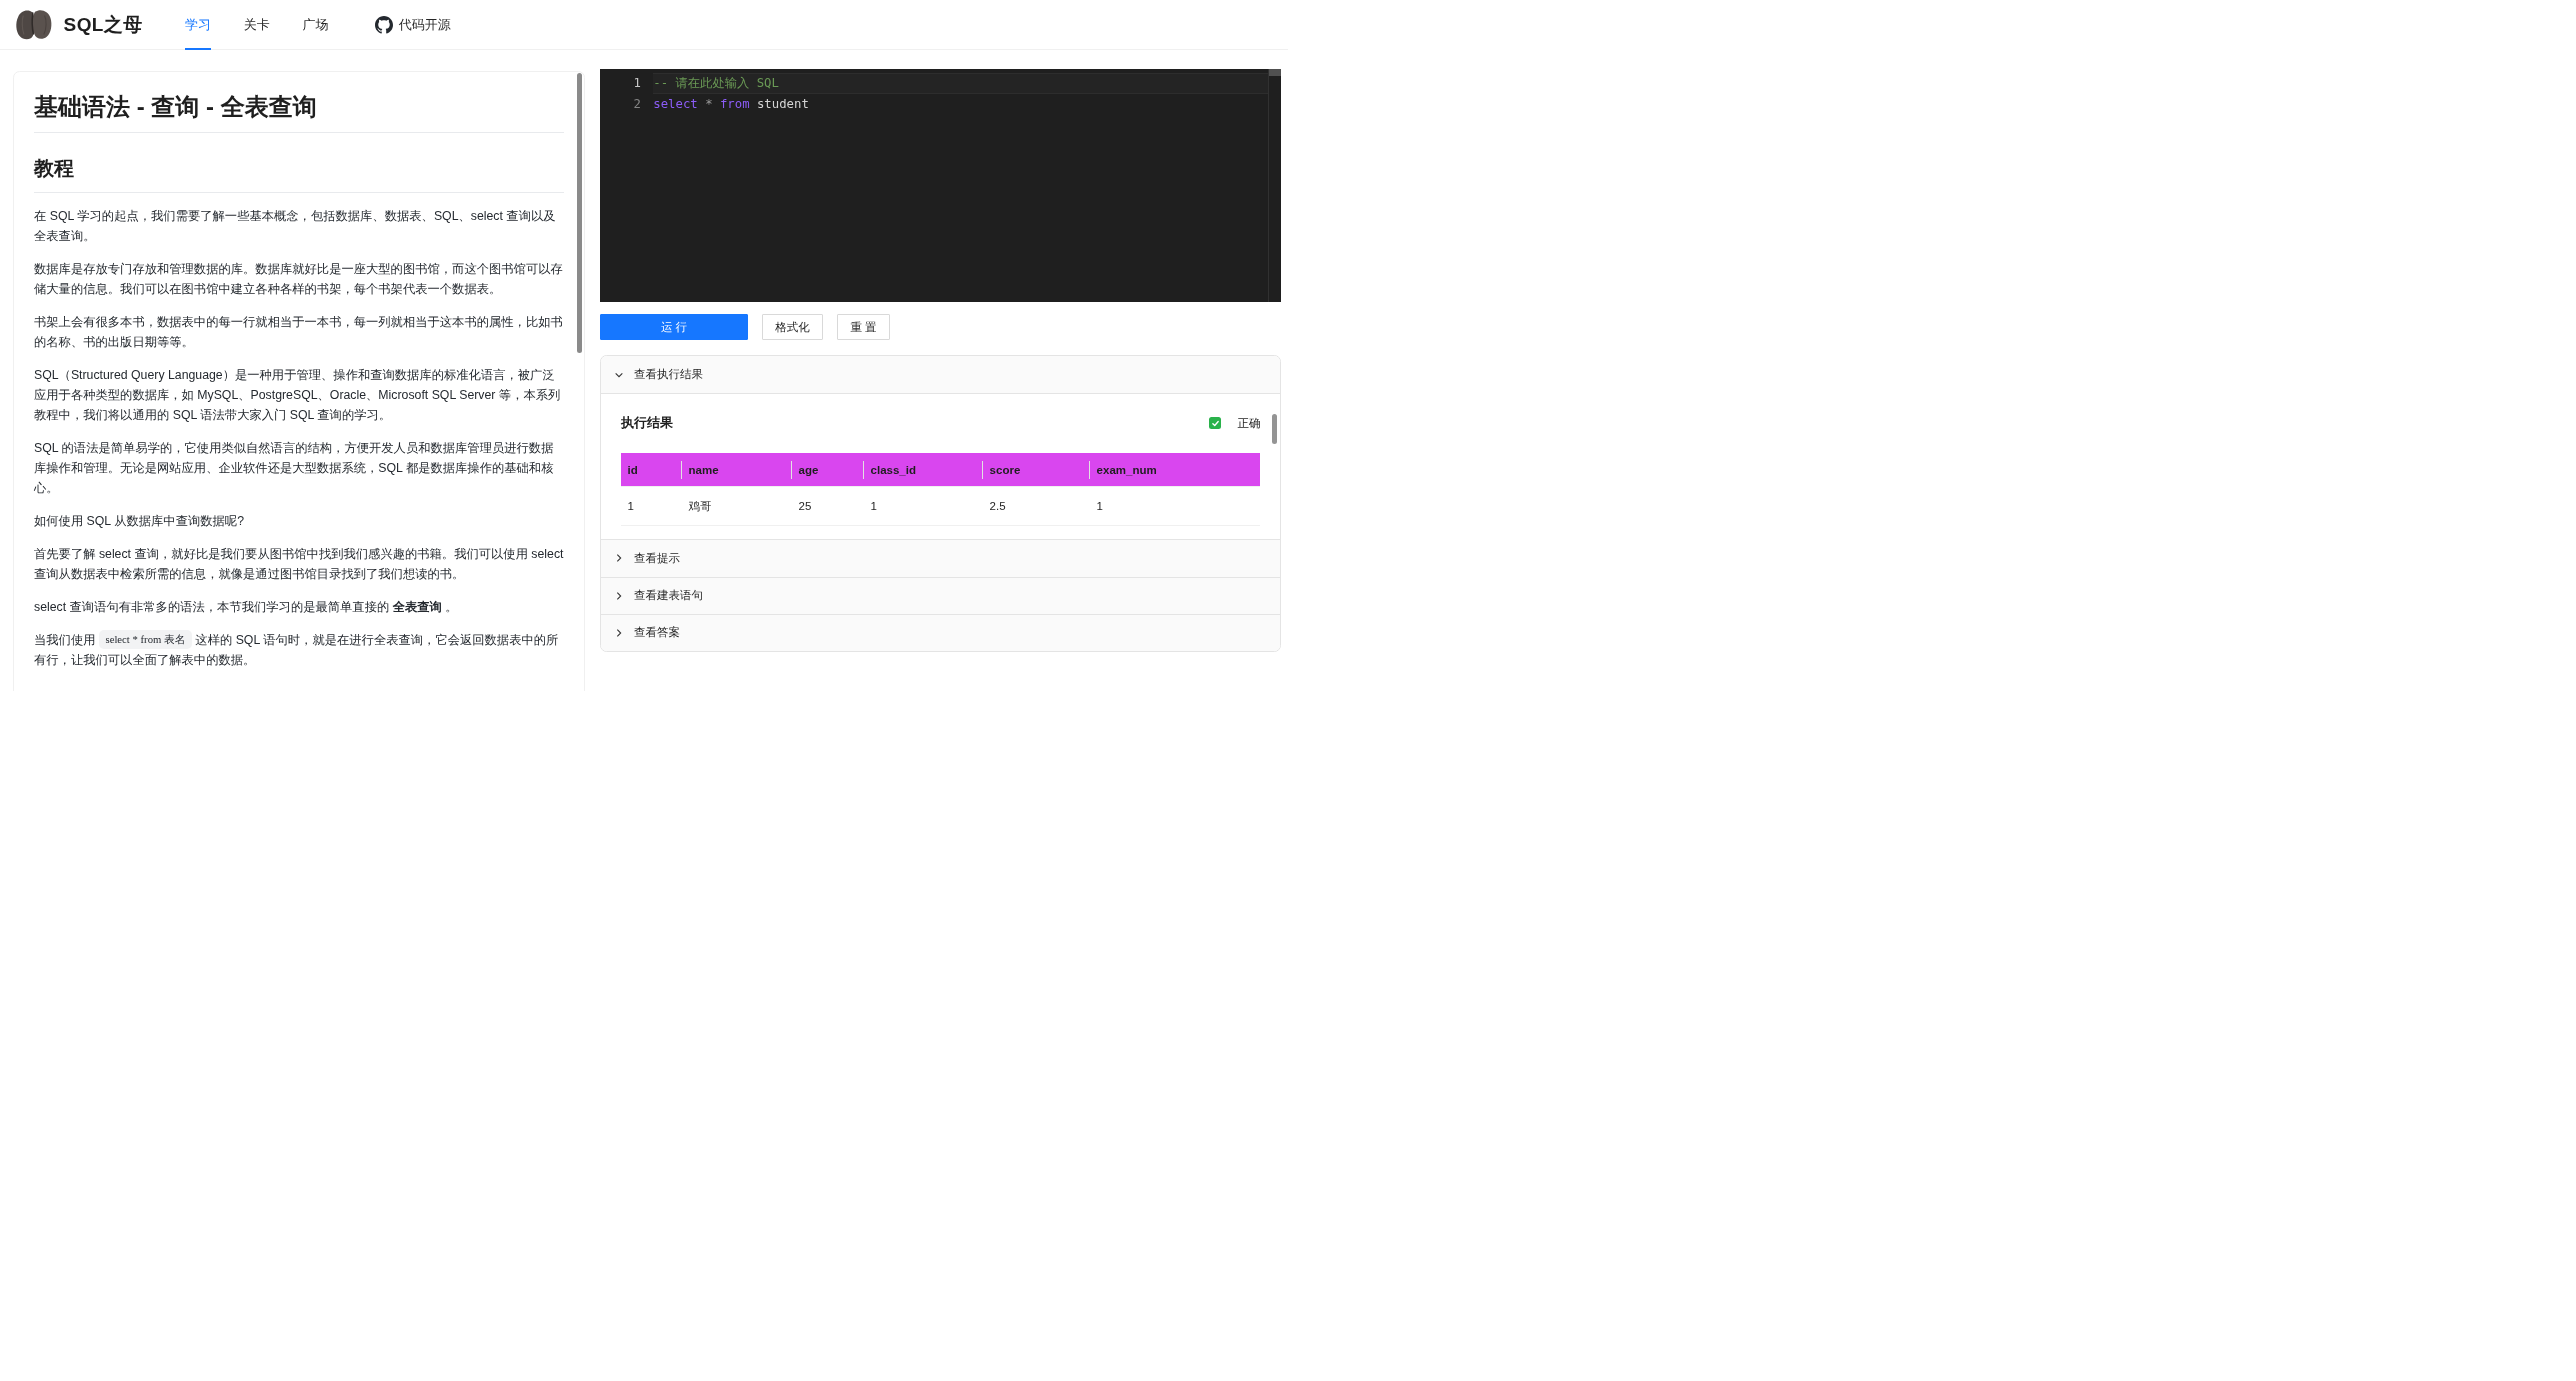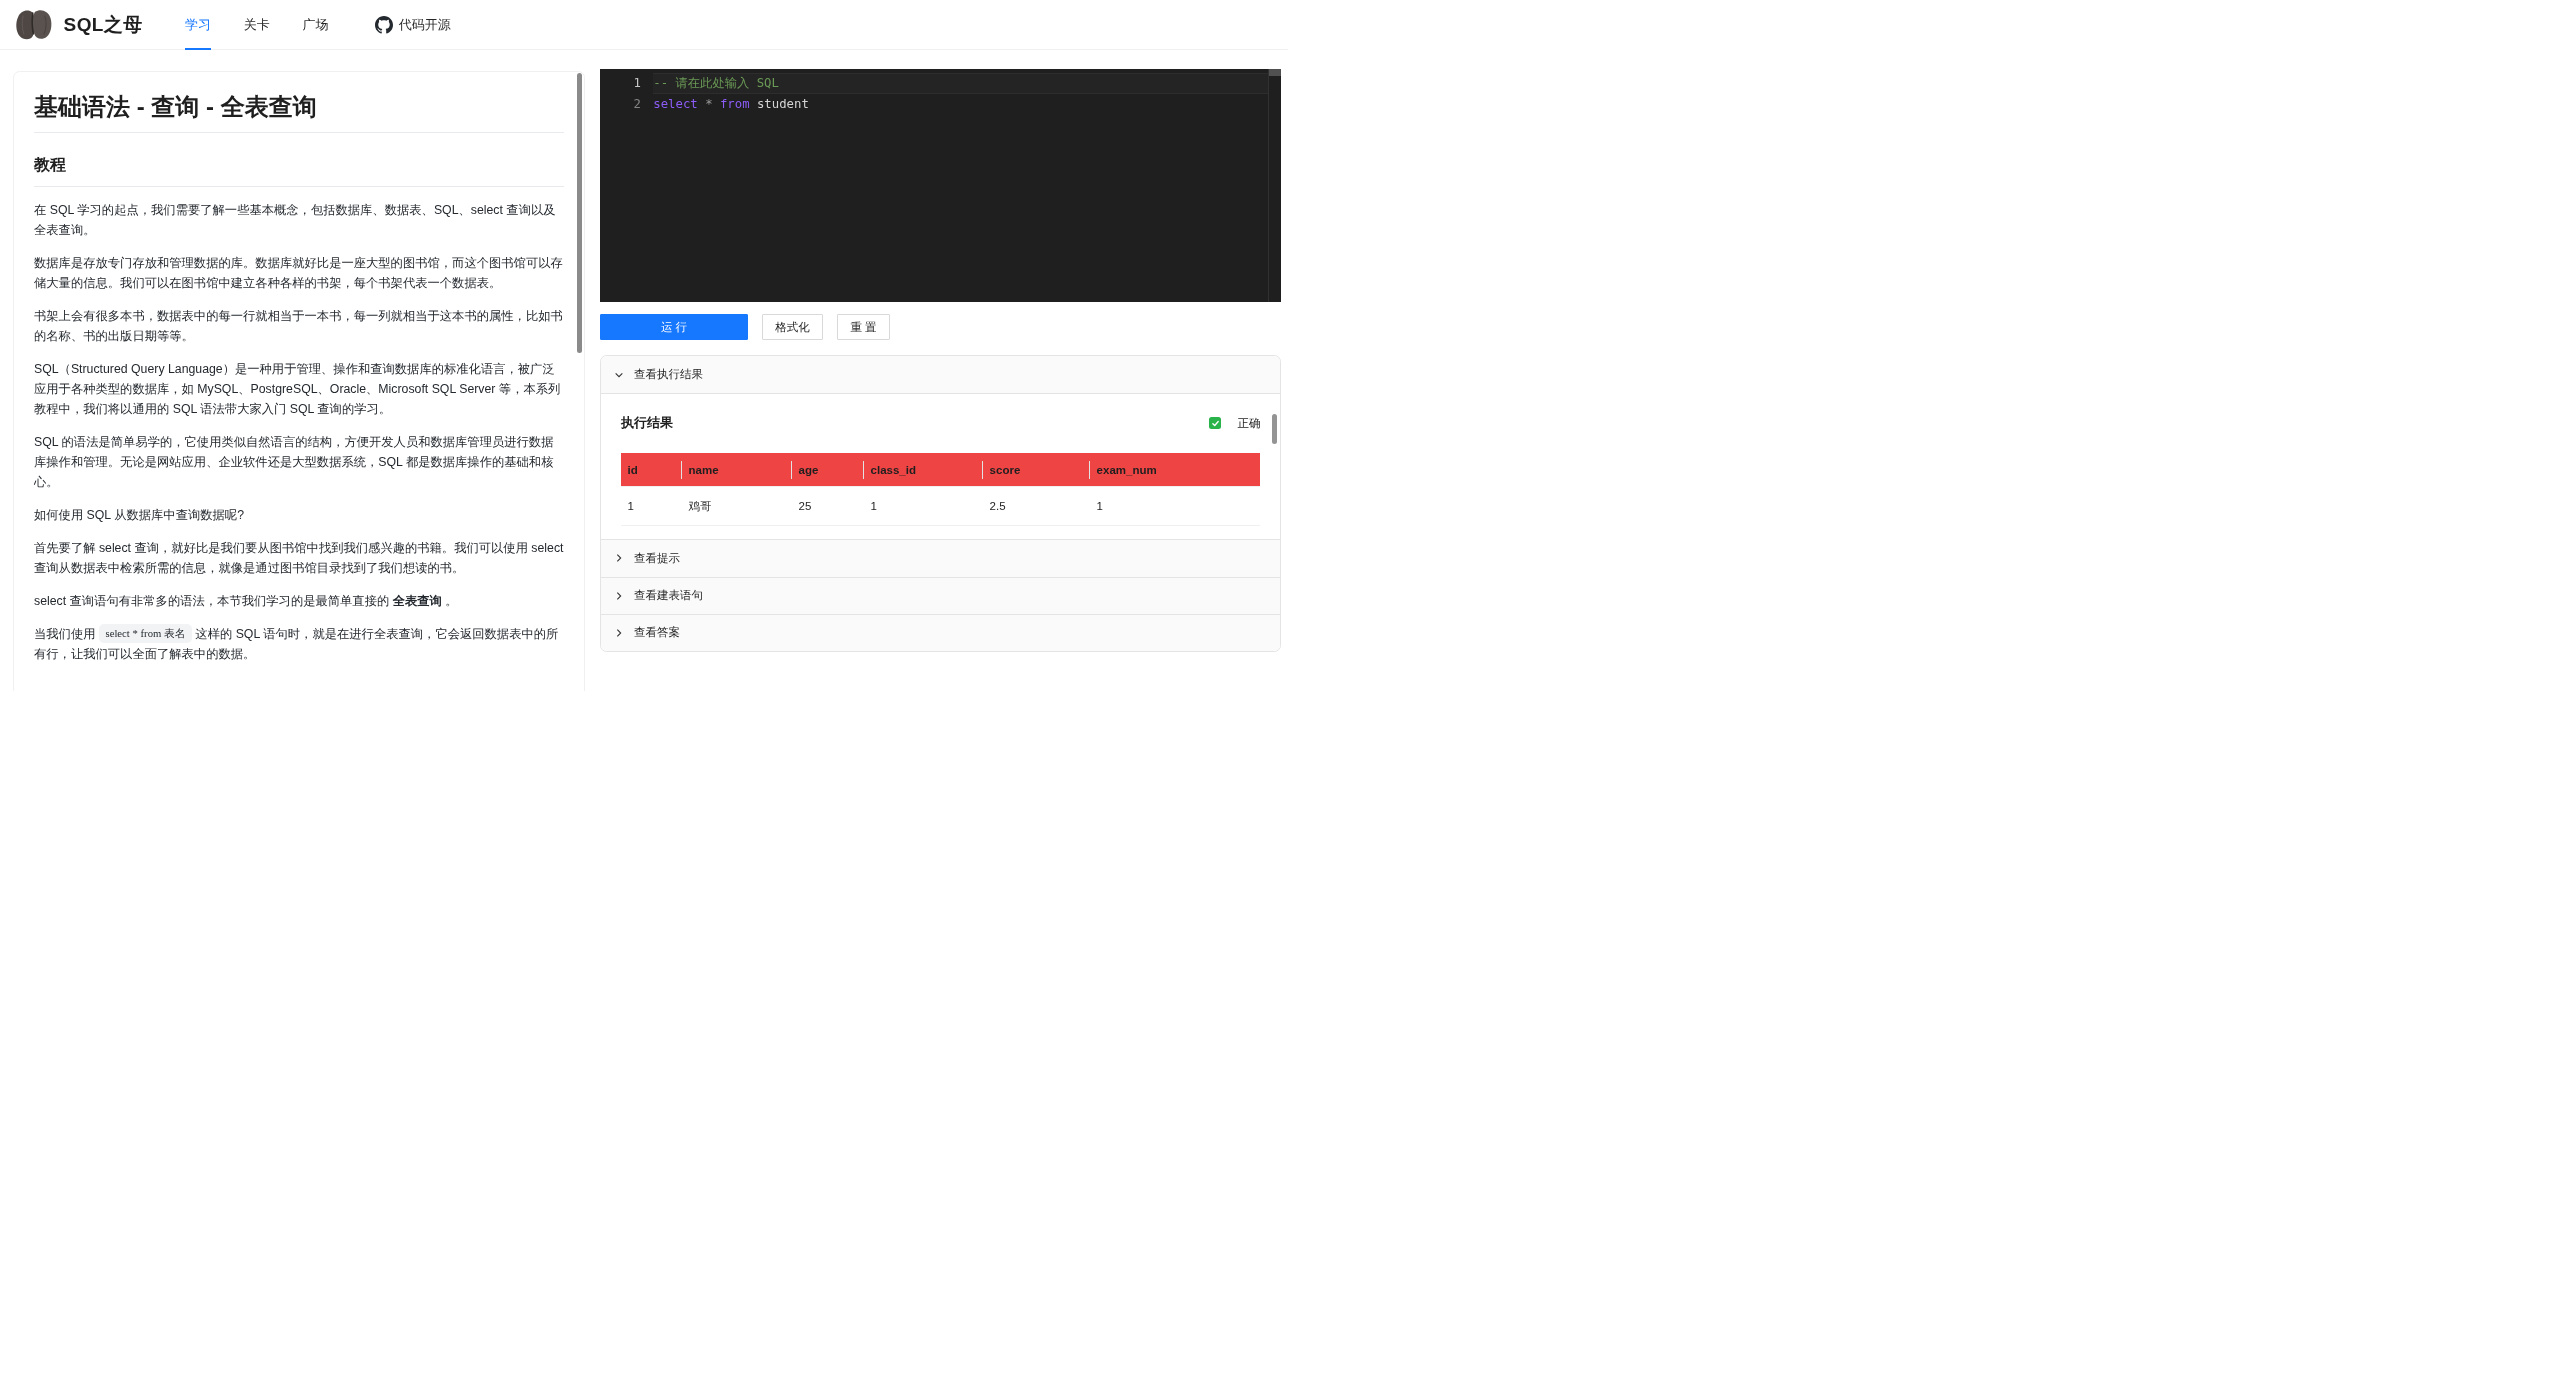--- a/index.html
+++ b/index.html
@@ -22,21 +22,21 @@
   .gh svg { width:18px; height:18px; }
 
   
   .main { display:flex; align-items:flex-start; padding:0 6.6px 0 13px; gap:15px; }
 
   
   .card { position:relative; width:572px; height:740px; margin-top:20.6px;
     border:0.8px solid #f0f0f0; border-radius:6.6px; padding:20px; overflow:hidden; }
   .doc-title { font-size:24px; font-weight:700; line-height:30px;
     padding-bottom:10.7px; border-bottom:0.8px solid #e8eaed; }
-  .doc-h2 { font-size:16px; font-weight:700; margin-top:21.4px;
+  .doc-h2 { font-size:20px; font-weight:700; margin-top:21.4px;
     padding-bottom:10px; border-bottom:0.8px solid #e8eaed; }
   .doc p { font-size:12.3px; line-height:20px; margin-top:13px; color:#24292f; }
   .doc code { font-family:Liberation Serif, serif; font-size:10.7px;
     background:#f2f3f4; border-radius:5px; padding:3.3px 6.6px; color:#24292f; }
   .vthumb { position:absolute; top:1.6px; right:1.6px; width:5.8px; height:280px;
     background:#8a8a8a; border-radius:3.3px; }
 
   
   .right { flex:1; margin-top:19px; }
 
@@ -79,21 +79,21 @@
     border-bottom:0.8px solid #e4e4e4; padding:20px 20px 12.3px; }
   .result-head { display:flex; align-items:center; justify-content:space-between; }
   .result-title { font-size:13px; font-weight:700; }
   .status { display:flex; align-items:center; gap:16px; font-size:11.5px; }
   .check-badge { width:12.3px; height:12.3px; border-radius:2.5px; background:#2ab24b;
     display:inline-flex; align-items:center; justify-content:center; }
   .check-badge svg { width:9px; height:9px; }
 
   table.result { width:100%; border-collapse:collapse; margin-top:20.6px;
     font-size:11.5px; table-layout:fixed; }
-  table.result th { background:#ef4444; text-align:left; font-weight:600;
+  table.result th { background:#d946ef; text-align:left; font-weight:600;
     padding:10.7px 6.6px; border-bottom:0.8px solid #f0f0f0; position:relative; }
   table.result th:not(:last-child)::after { content:""; position:absolute;
     right:0; top:50%; transform:translateY(-50%); width:0.8px; height:18px;
     background:#e2e2e2; }
   table.result td { padding:11.5px 6.6px; border-bottom:0.8px solid #f0f0f0; }
 
   .res-thumb { position:absolute; top:20px; right:3.3px; width:5px; height:30px;
     background:#949494; border-radius:2.5px; }
 </style>
 </head>

